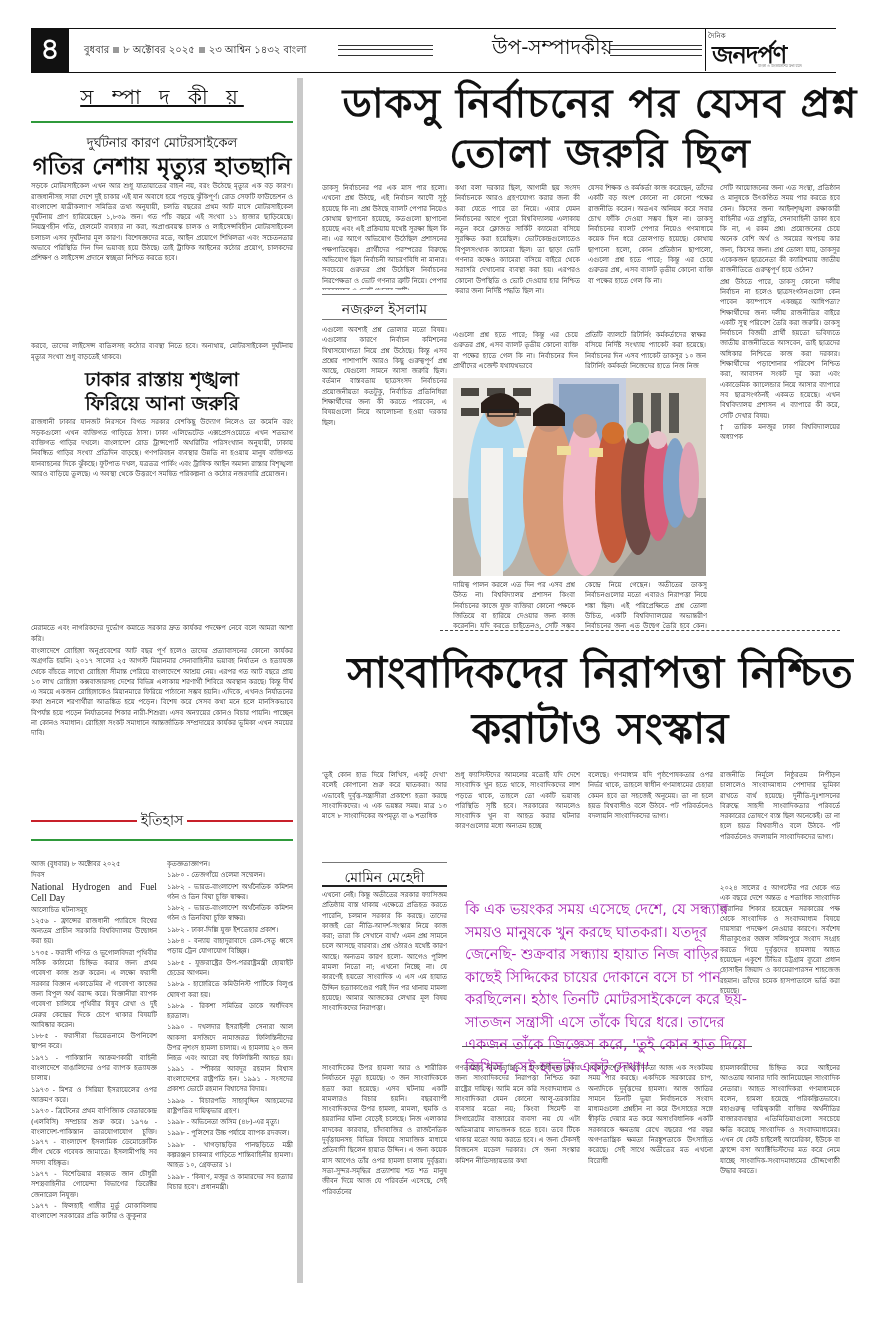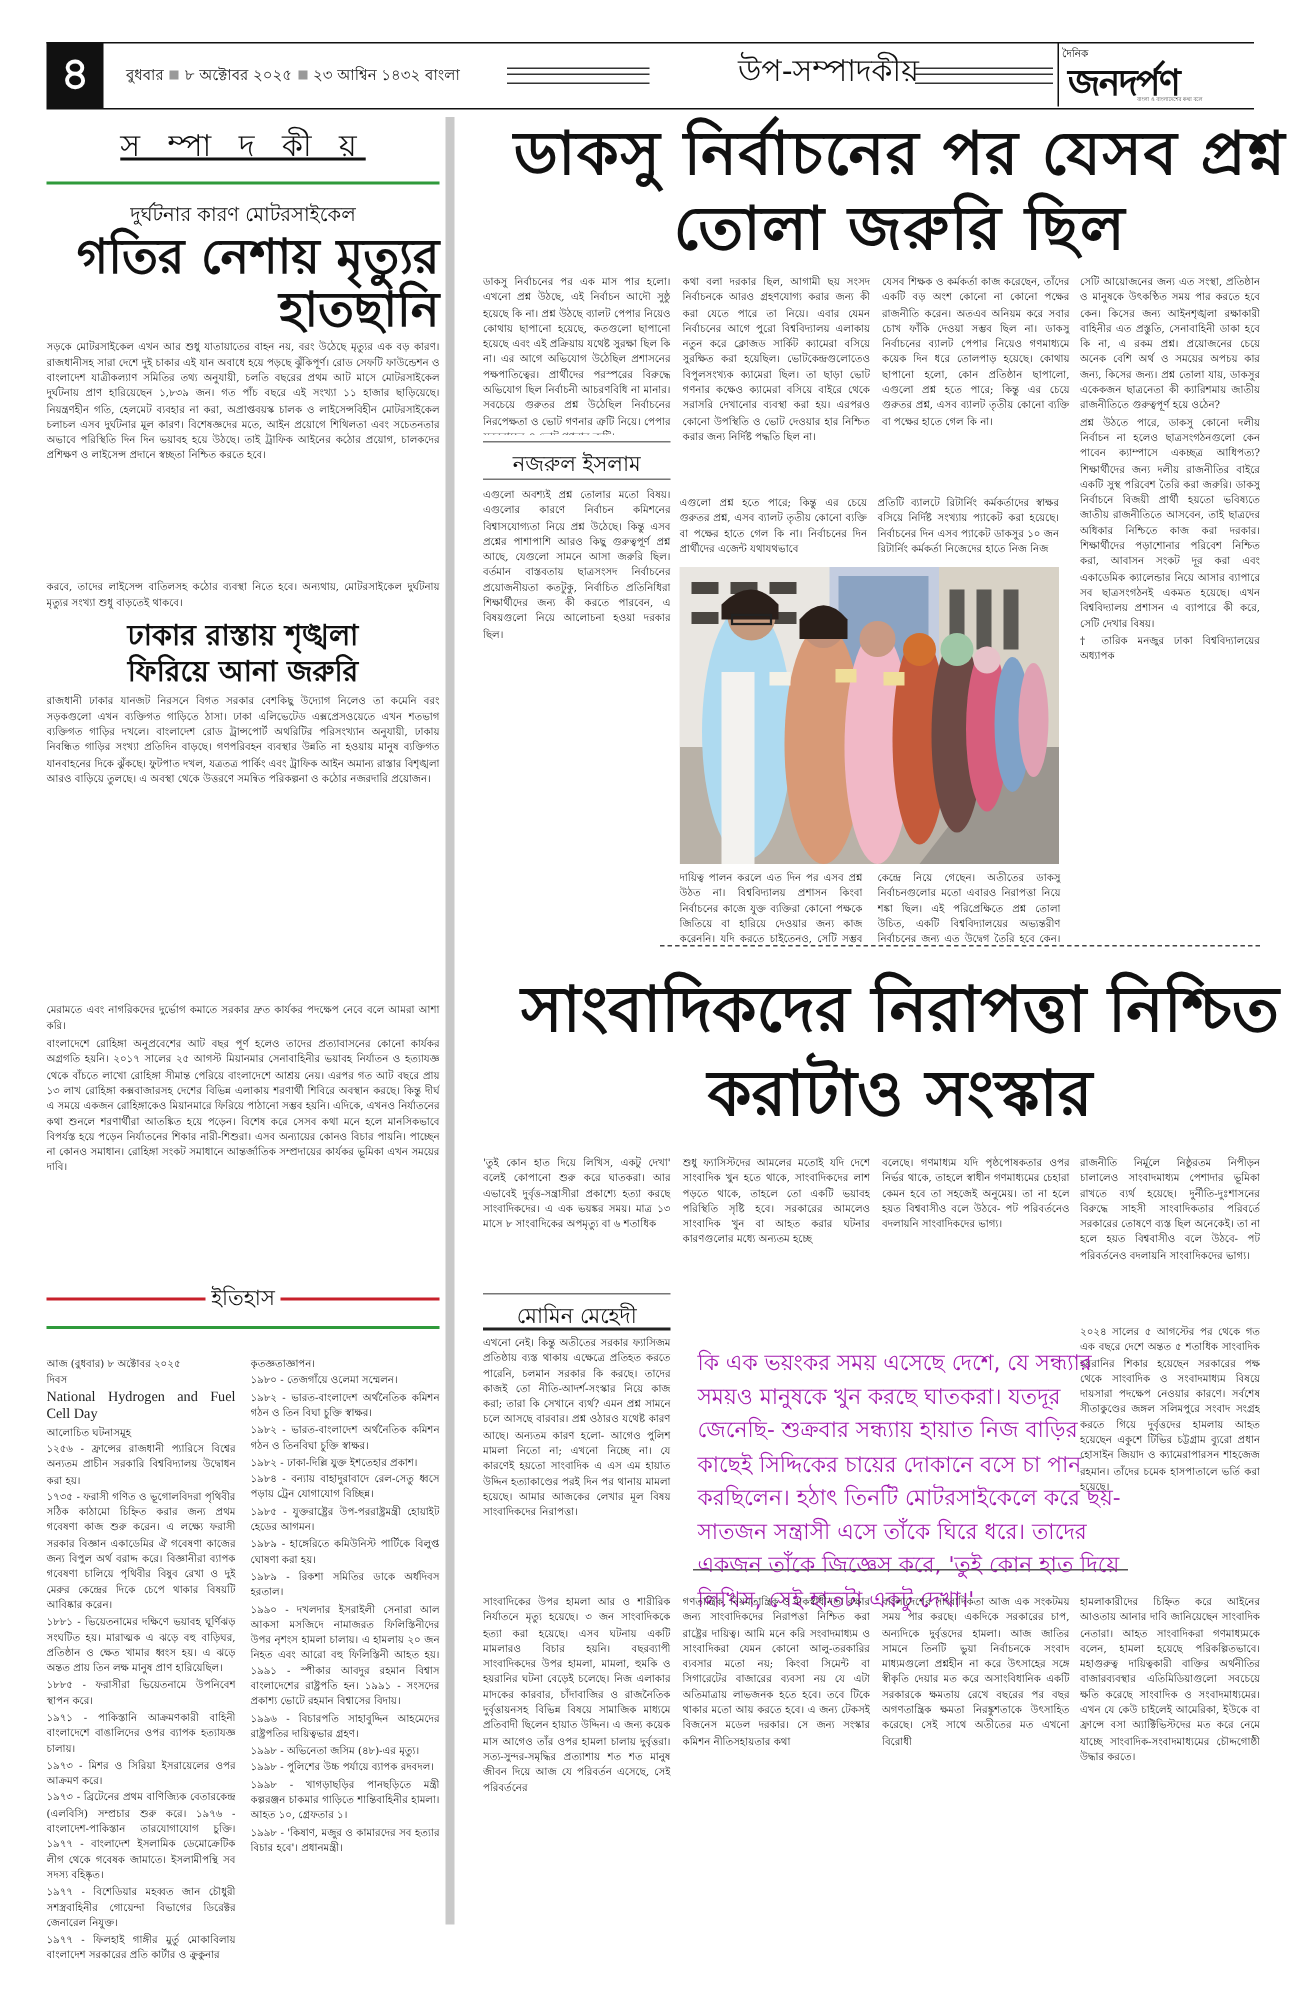--- a/index.html
+++ b/index.html
@@ -17,21 +17,21 @@
   #brand-small{left:708px;top:30px;font-size:7px;}
   #brand-name{left:712px;top:36px;font:bold 24px "DejaVu Serif",serif;letter-spacing:-1px;}
   #brand-tag{left:758px;top:64px;font-size:3.5px;color:#333;white-space:nowrap;}
   
   #left-col{left:31px;top:78px;width:262px;height:1210px;}
   #left-bar{left:297px;top:78px;width:6px;height:1205px;background:#c9c9c9;}
   .colhead{text-align:center;font-size:20px;letter-spacing:6px;margin:0;text-decoration:underline;}
   .green-rule{border-top:2.5px solid #2f9a3b;}
   .red-rule{border-top:2.5px solid #c8202a;}
   .subhead{text-align:center;font-size:13px;}
-  .bighead{text-align:right;font-size:32px;font-weight:bold;line-height:1.1;}
+  .bighead{text-align:center;font-size:23px;font-weight:bold;line-height:1.1;}
   .medhead{text-align:center;font-size:19px;font-weight:bold;line-height:1.25;}
   .body{font:6.8px/10.3px "DejaVu Serif",serif;text-align:justify;color:#222;}
   .body p{margin:0 0 1px 0;}
   
   #top-head{left:330px;top:78px;width:540px;text-align:center;font:bold 40px/50px "DejaVu Sans",sans-serif;letter-spacing:1px;}
   .byline{font-size:14px;text-align:center;}
   .col{position:absolute;}
   #photo{left:453px;top:378px;width:253px;height:198px;overflow:hidden;}
   #dash-sep{left:440px;top:630px;width:400px;border-top:1.5px dashed #444;}
   #bottom-head{left:330px;top:645px;width:540px;text-align:center;font:bold 42px/56px "DejaVu Sans",sans-serif;}
@@ -84,21 +84,20 @@
     </div>
     <div class="green-rule" style="margin-top:6px;"></div>
     <div style="display:flex;gap:10px;margin-top:18px;">
       <div class="body" style="width:126px;height:410px;overflow:hidden;">
         <p>আজ (বুধবার) ৮ অক্টোবর ২০২৫</p>
         <p>দিবস</p>
         <p style="font:9.5px/11px 'Liberation Serif',serif;text-align:justify;">National Hydrogen and Fuel Cell Day</p>
         <p>আলোচিত ঘটনাসমূহ</p>
         <p>১২৫৬ - ফ্রান্সের রাজধানী প্যারিসে বিশ্বের অন্যতম প্রাচীন সরকারি বিশ্ববিদ্যালয় উদ্বোধন করা হয়।</p>
         <p>১৭৩৫ - ফরাসী গণিত ও ভূগোলবিদরা পৃথিবীর সঠিক কাঠামো চিহ্নিত করার জন্য প্রথম গবেষণা কাজ শুরু করেন। এ লক্ষ্যে ফরাসী সরকার বিজ্ঞান একাডেমির ঐ গবেষণা কাজের জন্য বিপুল অর্থ বরাদ্দ করে। বিজ্ঞানীরা ব্যাপক গবেষণা চালিয়ে পৃথিবীর বিষুব রেখা ও দুই মেরুর কেন্দ্রের দিকে চেপে থাকার বিষয়টি আবিষ্কার করেন।</p>
-        <p>১৮৮১ - ভিয়েতনামের দক্ষিণে ভয়াবহ ঘূর্ণিঝড় সংঘটিত হয়। মারাত্মক এ ঝড়ে বহু বাড়িঘর, প্রতিষ্ঠান ও ক্ষেত খামার ধ্বংস হয়। এ ঝড়ে অন্তত প্রায় তিন লক্ষ মানুষ প্রাণ হারিয়েছিল।</p>
         <p>১৮৮৫ - ফরাসীরা ভিয়েতনামে উপনিবেশ স্থাপন করে।</p>
         <p>১৯৭১ - পাকিস্তানি আক্রমণকারী বাহিনী বাংলাদেশে বাঙালিদের ওপর ব্যাপক হত্যাযজ্ঞ চালায়।</p>
         <p>১৯৭৩ - মিশর ও সিরিয়া ইসরায়েলের ওপর আক্রমণ করে।</p>
         <p>১৯৭৩ - ব্রিটেনের প্রথম বাণিজ্যিক বেতারকেন্দ্র (এলবিসি) সম্প্রচার শুরু করে। ১৯৭৬ - বাংলাদেশ-পাকিস্তান তারযোগাযোগ চুক্তি। ১৯৭৭ - বাংলাদেশ ইসলামিক ডেমোক্রেটিক লীগ থেকে গবেষক জামাতে। ইসলামীপন্থি সব সদস্য বহিষ্কৃত।</p>
         <p>১৯৭৭ - বিশেডিয়ার মহব্বত জান চৌধুরী সশস্ত্রবাহিনীর গোয়েন্দা বিভাগের ডিরেক্টর জেনারেল নিযুক্ত।</p>
         <p>১৯৭৭ - ফিলহাই গাঙ্গীর মুর্তু মোকাবিলায় বাংলাদেশ সরকারের প্রতি কার্টার ও ক্রুকুনার</p>
       </div>
       <div class="body" style="width:126px;height:410px;overflow:hidden;">
         <p>কৃতজ্ঞতাজ্ঞাপন।</p>
         <p>১৯৮০ - তেজগাঁয়ে ওলেমা সম্মেলন।</p>

